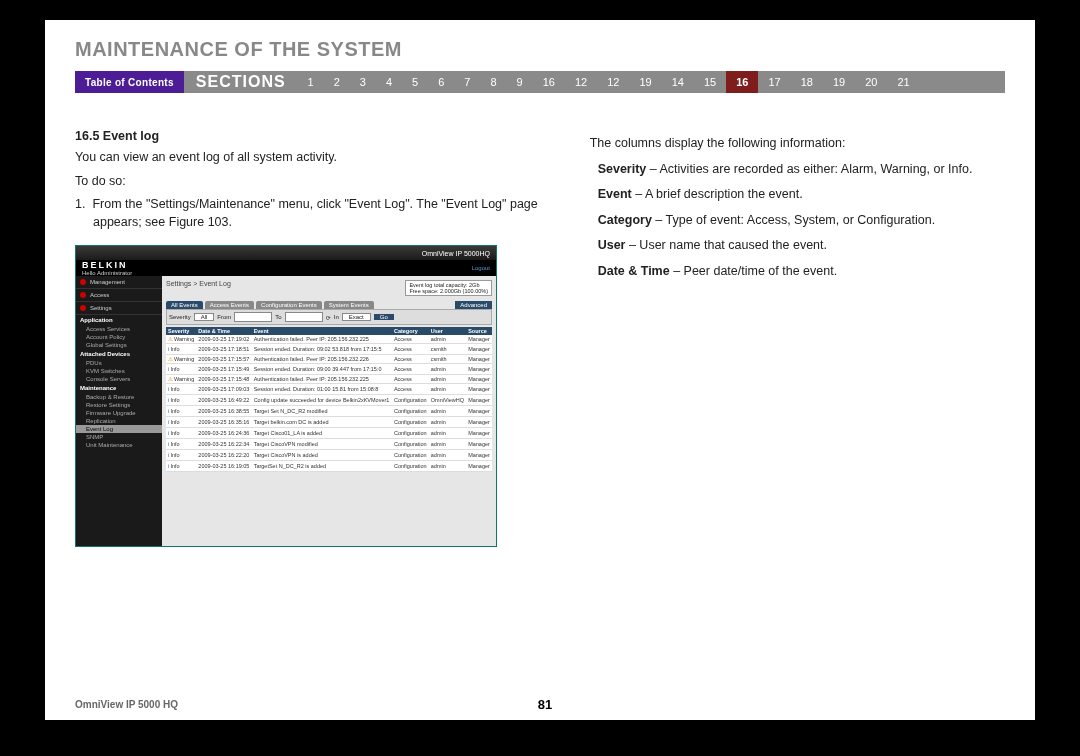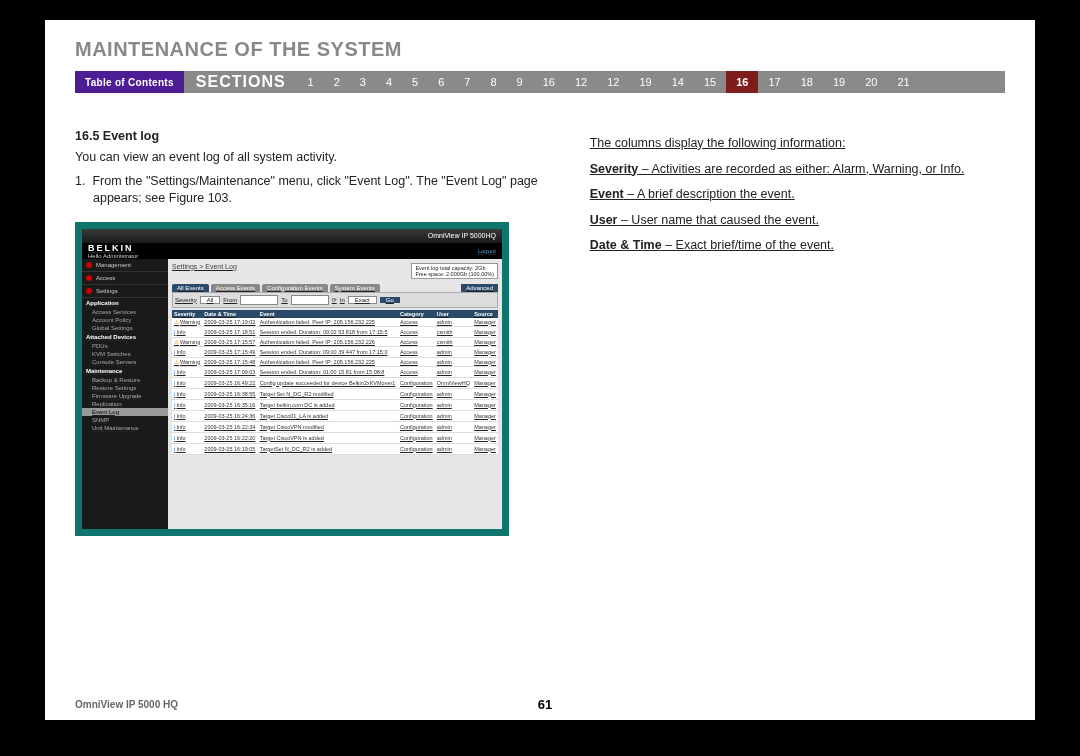--- a/index.html
+++ b/index.html
@@ -64,36 +64,35 @@
   }
   .columns {
     display: flex;
     gap: 40px;
     margin-top: 36px;
     font-size: 12.5px;
     color: #222;
     justify-content: center;
   }
   .col-left { width: 480px; }
-  .col-right { width: 420px; text-decoration: underline; }
+  .col-right { width: 420px; }
   .section-heading { font-weight: bold; margin-bottom: 6px; }
   .para { margin: 6px 0; line-height: 1.4; }
   .ol-item { margin: 6px 0 6px 18px; text-indent: -18px; line-height: 1.4; }
-  .def-row { margin: 8px 0; line-height: 1.4; }
+  .def-row { margin: 8px 8px; line-height: 1.4; }
   .def-term { font-weight: bold; }
   .figure-wrap {
     margin-top: 14px;
-    border: 7px solid #0f766e;
+    border: 1px solid #0f766e;
     background: #d8d8d8;
     width: 420px;
     height: 300px;
     position: relative;
     overflow: hidden;
     font-size: 7px;
-    text-decoration: underline;
   }
   .fig-titlebar {
     background: linear-gradient(#3a3a3a,#1a1a1a);
     height: 14px;
     display: flex;
     justify-content: flex-end;
     align-items: center;
     color: #fff;
     padding: 0 6px;
   }
@@ -191,20 +190,21 @@
         <div class="nav-num">19</div>
         <div class="nav-num">20</div>
         <div class="nav-num">21</div>
       </div>
   </div>
 
   <div class="columns">
     <div class="col-left">
       <div class="section-heading">16.5 Event log</div>
       <div class="para">You can view an event log of all system activity.</div>
+      <div class="para">To do so:</div>
       <div class="ol-item">
         <span>1.</span>&nbsp;&nbsp;<span>From the "Settings/Maintenance" menu, click "Event Log". The "Event Log" page appears; see Figure 103.</span>
       </div>
 
       <div class="figure-wrap">
         <div class="fig-titlebar">
           <span>OmniView IP 5000HQ</span>
         </div>
         <div class="fig-header">
           <div>
@@ -389,23 +389,24 @@
           </div>
         </div>
       </div>
     </div>
 
     <div class="col-right">
       <div class="para">The columns display the following information:</div>
       <div id="defs">
           <div class="def-row"><span class="def-term">Severity</span><span> – Activities are recorded as either: Alarm, Warning, or Info.</span></div>
           <div class="def-row"><span class="def-term">Event</span><span> – A brief description the event.</span></div>
+          <div class="def-row"><span class="def-term">Category</span><span> – Type of event: Access, System, or Configuration.</span></div>
           <div class="def-row"><span class="def-term">User</span><span> – User name that caused the event.</span></div>
-          <div class="def-row"><span class="def-term">Date &amp; Time</span><span> – Exact brief/time of the event.</span></div>
+          <div class="def-row"><span class="def-term">Date &amp; Time</span><span> – Peer date/time of the event.</span></div>
         </div>
     </div>
   </div>
 
   <div class="footer">
     <span class="footer-left">OmniView IP 5000 HQ</span>
-    <span class="footer-center">61</span>
+    <span class="footer-center">81</span>
   </div>
 </div>
 
 </body></html>

